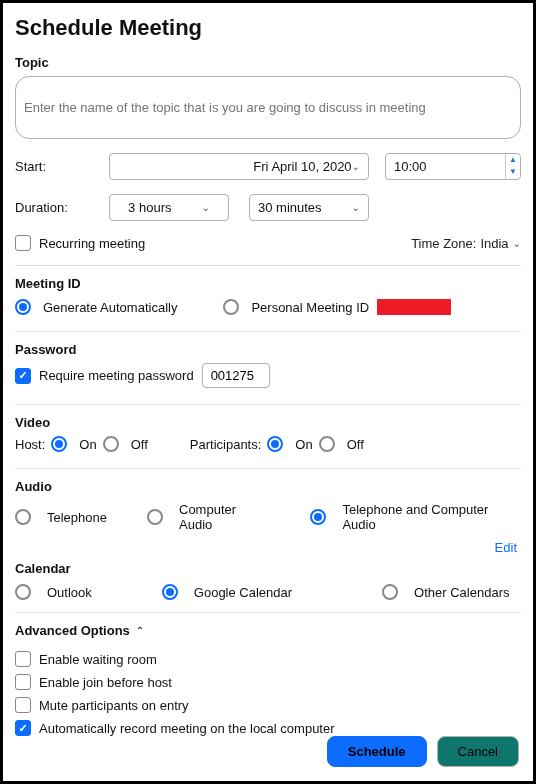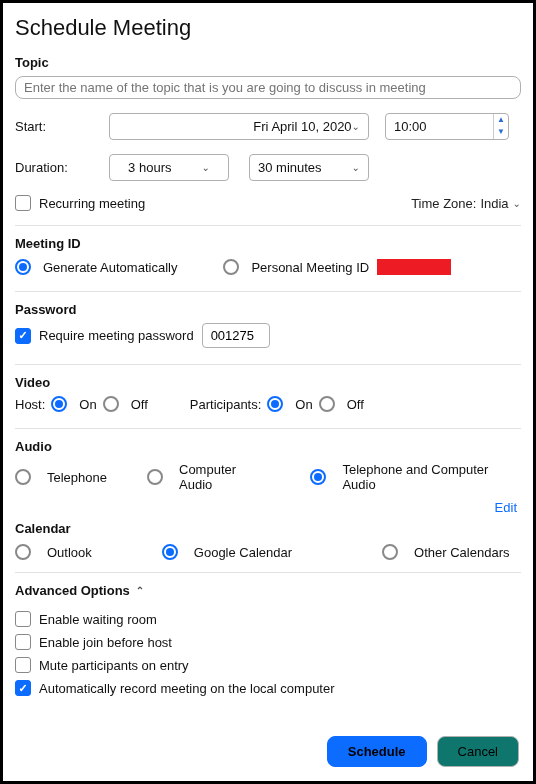--- a/index.html
+++ b/index.html
@@ -12,33 +12,33 @@
   }
   .window {
     width: 536px;
     height: 784px;
     border: 3px solid #000;
     padding: 10px 12px 12px 12px;
     position: relative;
   }
   h1 {
     font-size: 22px;
-    font-weight: 400;
+    font-weight: 700;
     margin: 2px 0 14px 0;
   }
   .section-label {
     font-weight: 700;
     font-size: 13px;
     margin: 6px 0 6px 0;
   }
   .topic-input {
     width: 100%;
-    padding: 3px 8px;
-    border: 1px solid #b0b0b0;
-    border-radius: 8px;
+    padding: 23px 8px;
+    border: 1px solid #b0b0b0;
+    border-radius: 14px;
     font-size: 13px;
   }
   .row { display: flex; align-items: center; }
   .mt { margin-top: 14px; }
   .label-col { width: 94px; font-size: 13px; }
   .select {
     display: flex;
     align-items: center;
     justify-content: flex-end;
     border: 1px solid #b0b0b0;
@@ -48,21 +48,21 @@
     font-size: 13px;
     cursor: pointer;
   }
   .select.wide { width: 260px; }
   .select.sm { width: 120px; justify-content: center; gap: 30px; }
   .spinner-box {
     display: flex;
     align-items: stretch;
     border: 1px solid #b0b0b0;
     border-radius: 4px;
-    width: 124px;
+    width: 136px;
     margin-left: 16px;
   }
   .spinner-box .val {
     flex: 1;
     padding: 5px 8px;
     font-size: 13px;
   }
   .spinner-arrows {
     display: flex;
     flex-direction: column;

